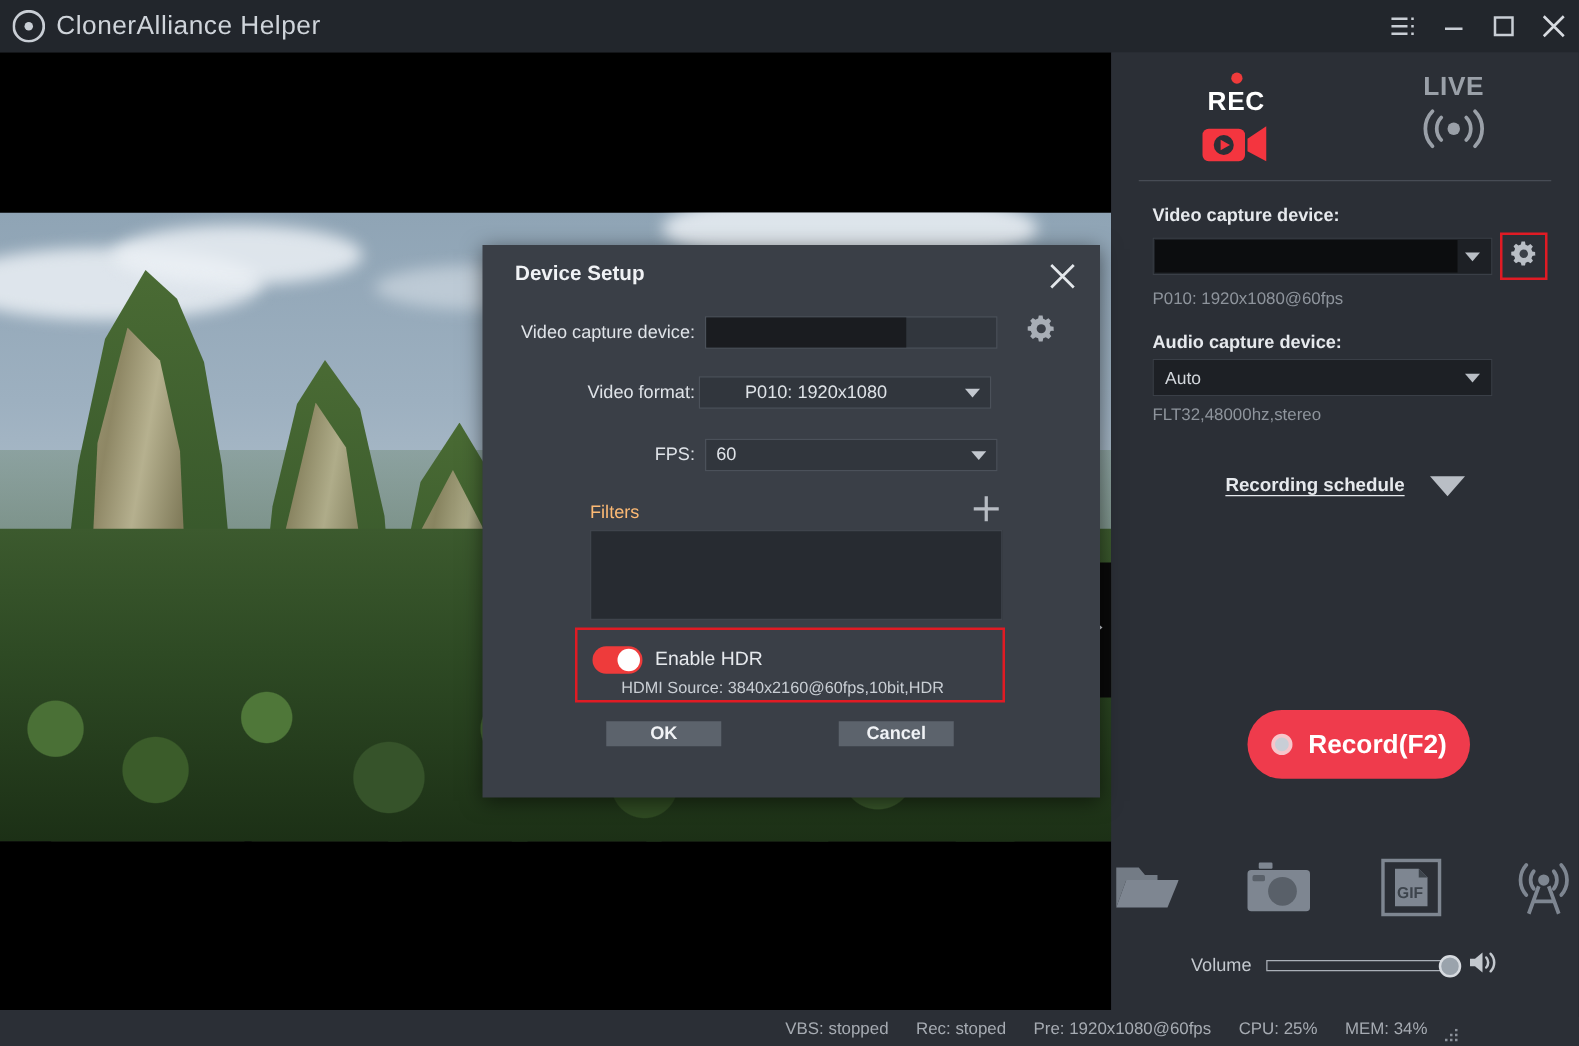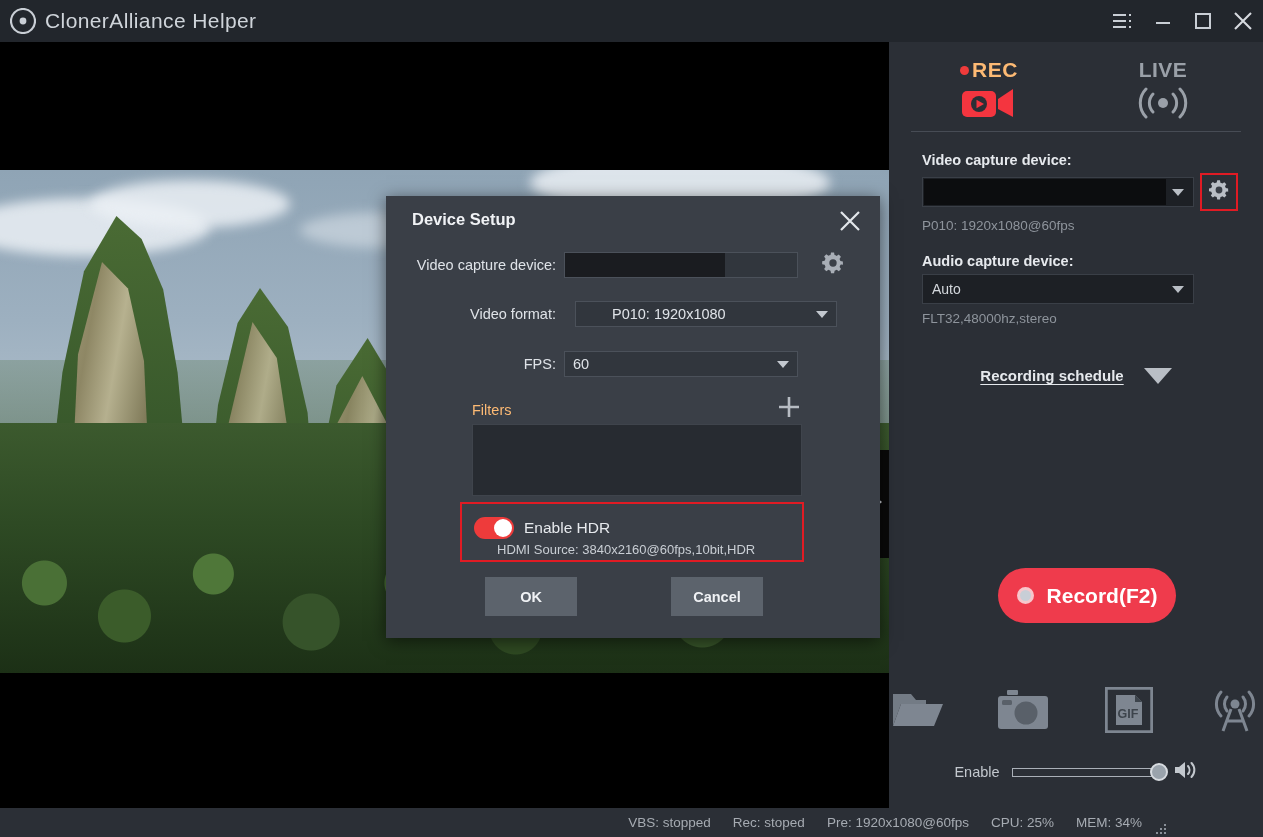--- a/index.html
+++ b/index.html
@@ -76,21 +76,21 @@
   }
   #mode-tabs {
     display: flex; align-items: flex-start; justify-content: center;
     gap: 78px; padding-top: 16px;
   }
   .mode-tab {
     display: flex; flex-direction: column; align-items: center;
     cursor: pointer; width: 96px;
   }
   .mode-label { font-size: 21px; font-weight: bold; letter-spacing: .5px; }
-  #rec-label { color: #fdba74; display: flex; align-items: center; gap: 3px; }
+  #rec-label { color: #ffffff; display: flex; align-items: center; gap: 3px; flex-direction: column; }
   #rec-dot {
     width: 9px; height: 9px; border-radius: 50%; background: #ef3b3b;
     display: inline-block;
   }
   #live-label { color: #9aa0a8; }
   #tabs-divider {
     margin: 8px 22px 0 22px; height: 1px; background: #474c55;
   }
 
   .field-label {
@@ -243,21 +243,21 @@
   }
   #hdr-label {
     position: absolute; left: 62px; top: 15px;
     color: #e6e9ed; font-size: 15.5px;
   }
   #hdr-sub {
     position: absolute; left: 35px; top: 38px;
     color: #c9ced4; font-size: 13px;
   }
   .d-btn {
-    position: absolute; top: 381px; width: 92px; height: 39px;
+    position: absolute; top: 381px; width: 92px; height: 20px;
     background: #5c636c; border: none; color: #f0f2f5;
     font-size: 14.5px; font-weight: bold; cursor: pointer;
     font-family: "Liberation Sans", sans-serif;
     text-align: center;
   }
   #d-ok { left: 99px; }
   #d-cancel { left: 285px; }
 </style>
 </head>
 <body>
@@ -457,21 +457,21 @@
         <path d="M18 10 A11 11 0 0 0 18 24" stroke="#7e8691" stroke-width="3" fill="none" stroke-linecap="round"></path>
         <path d="M34 10 A11 11 0 0 1 34 24" stroke="#7e8691" stroke-width="3" fill="none" stroke-linecap="round"></path>
         <path d="M12 5 A18 18 0 0 0 12 29" stroke="#7e8691" stroke-width="3" fill="none" stroke-linecap="round"></path>
         <path d="M40 5 A18 18 0 0 1 40 29" stroke="#7e8691" stroke-width="3" fill="none" stroke-linecap="round"></path>
         <path d="M22 22 L14 44 M30 22 L38 44 M18 34 h16" stroke="#7e8691" stroke-width="3" fill="none"></path>
       </svg>
     </div>
   </div>
 
   <div id="volume-row">
-    <span id="volume-label">Enable</span>
+    <span id="volume-label">Volume</span>
     <div id="volume-track">
       <div id="volume-thumb"></div>
     </div>
     <span>
       <svg width="26" height="24" viewBox="0 0 26 24">
         <path d="M3 9 h4 L13 4 v16 L7 15 H3 Z" fill="#c3c8ce"></path>
         <path d="M16 8 A6 6 0 0 1 16 16" stroke="#c3c8ce" stroke-width="2" fill="none" stroke-linecap="round"></path>
         <path d="M19.5 5 A10 10 0 0 1 19.5 19" stroke="#c3c8ce" stroke-width="2" fill="none" stroke-linecap="round"></path>
       </svg>
     </span>
@@ -493,21 +493,21 @@
       <span style="margin-left:22px;">
         <svg width="26" height="26" viewBox="0 0 24 24">
           <path fill="#a8aeb6" d="M12 8.2a3.8 3.8 0 1 0 0 7.6 3.8 3.8 0 0 0 0-7.6zm9.2 5.2l-.1-2.8-2.3-.5a7 7 0 0 0-.8-1.9l1.3-2-2-2-2 1.3a7 7 0 0 0-1.9-.8L13 2.2h-2.8l-.5 2.3a7 7 0 0 0-1.9.8l-2-1.3-2 2 1.3 2a7 7 0 0 0-.8 1.9l-2.3.5v2.8l2.3.5c.2.7.5 1.3.8 1.9l-1.3 2 2 2 2-1.3c.6.3 1.2.6 1.9.8l.5 2.3H13l.5-2.3c.7-.2 1.3-.5 1.9-.8l2 1.3 2-2-1.3-2c.3-.6.6-1.2.8-1.9l2.3-.5z"></path>
           <circle cx="12" cy="12" r="3.4" fill="#3a3f47"></circle>
         </svg>
       </span>
     </div>
 
     <div class="d-row" style="left:0; top:105px; width:494px;">
       <span class="d-label" style="width:170px;">Video format:</span>
-      <div class="d-combo" style="margin-left:19px; width:262px;padding-left:36px;">
+      <div class="d-combo" style="margin-left:3px; width:234px;padding-left:36px;">
         <span>P010: 1920x1080</span>
         <span class="caret"></span>
       </div>
     </div>
 
     <div class="d-row" style="left:0; top:155px; width:578px;">
       <span class="d-label" style="width:170px;">FPS:</span>
       <div class="d-combo" style="margin-left:8px; width:234px;">
         <span>60</span>
         <span class="caret"></span>

